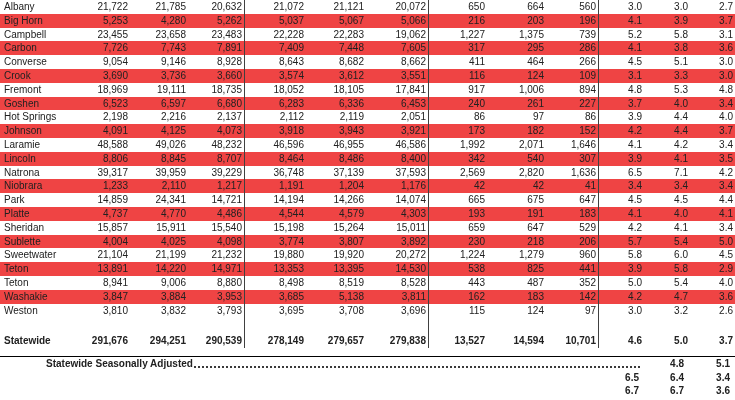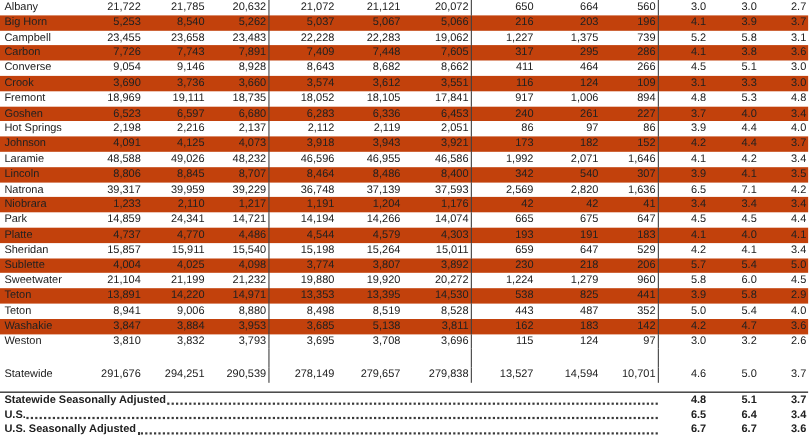--- a/index.html
+++ b/index.html
@@ -6,37 +6,38 @@
   .screen{
     width:735px;height:400px;overflow:hidden;position:relative;
     font-family:"Liberation Sans","DejaVu Sans",sans-serif;
     font-size:10px;color:#212121;background:#fff;
   }
   .grid-row{
     display:grid;
     grid-template-columns:70px 60px 58px 57px 61px 60px 63px 58px 59px 53px 45px 46px 45px;
     height:13.8px;line-height:13.8px;align-items:center;
   }
-  .grid-row.stripe{background:#c2410c;}
+  .grid-row.stripe{background:#ef4444;}
   .cell{
     text-align:right;padding-right:2px;box-sizing:border-box;
     white-space:nowrap;overflow:hidden;height:100%;
   }
   .cell.name{text-align:left;padding-left:4px;padding-right:0;}
   .cell.b-r{border-right:1px solid #404040;}
   .spacer-row{height:17px;}
   .spacer-row .cell{height:17px;}
-  .statewide-row{font-weight:normal;height:14px;line-height:14px;}
+  .statewide-row{font-weight:bold;height:14px;line-height:14px;}
   .gap{height:8px;}
   .divider{border:0;border-top:1px solid #000;margin:0;width:735px;}
   .footer-row{
     display:grid;
     grid-template-columns:599px 45px 46px 45px;
     height:13.5px;line-height:13.5px;align-items:center;
     font-weight:bold;
+    padding-left:42px;
   }
   .footer-label-cell{
     display:flex;align-items:flex-end;overflow:hidden;
     padding-left:4px;box-sizing:border-box;height:100%;
   }
   .footer-label{white-space:nowrap;line-height:13.5px;}
   .dotfill{
     flex:1 1 auto;border-bottom:2px dotted #3a3a3a;
     margin:0 1px 3px 1px;min-width:10px;
   }
@@ -58,21 +59,21 @@
         <div class="cell">650</div>
         <div class="cell">664</div>
         <div class="cell b-r">560</div>
         <div class="cell">3.0</div>
         <div class="cell">3.0</div>
         <div class="cell">2.7</div>
       </div>
       <div class="grid-row stripe">
         <div class="cell name">Big Horn</div>
         <div class="cell">5,253</div>
-        <div class="cell">8,540</div>
+        <div class="cell">4,280</div>
         <div class="cell b-r">5,262</div>
         <div class="cell">5,037</div>
         <div class="cell">5,067</div>
         <div class="cell b-r">5,066</div>
         <div class="cell">216</div>
         <div class="cell">203</div>
         <div class="cell b-r">196</div>
         <div class="cell">4.1</div>
         <div class="cell">3.9</div>
         <div class="cell">3.7</div>
@@ -429,31 +430,23 @@
       <div class="footer-row">
         <div class="footer-label-cell">
           <span class="footer-label">Statewide Seasonally Adjusted</span>
           <span class="dotfill"></span>
         </div>
         <div class="cell">4.8</div>
         <div class="cell">5.1</div>
         <div class="cell">3.7</div>
       </div>
       <div class="footer-row">
-        <div class="footer-label-cell">
-          <span class="footer-label">U.S.</span>
-          <span class="dotfill"></span>
-        </div>
         <div class="cell">6.5</div>
         <div class="cell">6.4</div>
         <div class="cell">3.4</div>
       </div>
       <div class="footer-row">
-        <div class="footer-label-cell">
-          <span class="footer-label">U.S. Seasonally Adjusted</span>
-          <span class="dotfill"></span>
-        </div>
         <div class="cell">6.7</div>
         <div class="cell">6.7</div>
         <div class="cell">3.6</div>
       </div>
     </div>
 </div>
 
 </body></html>

